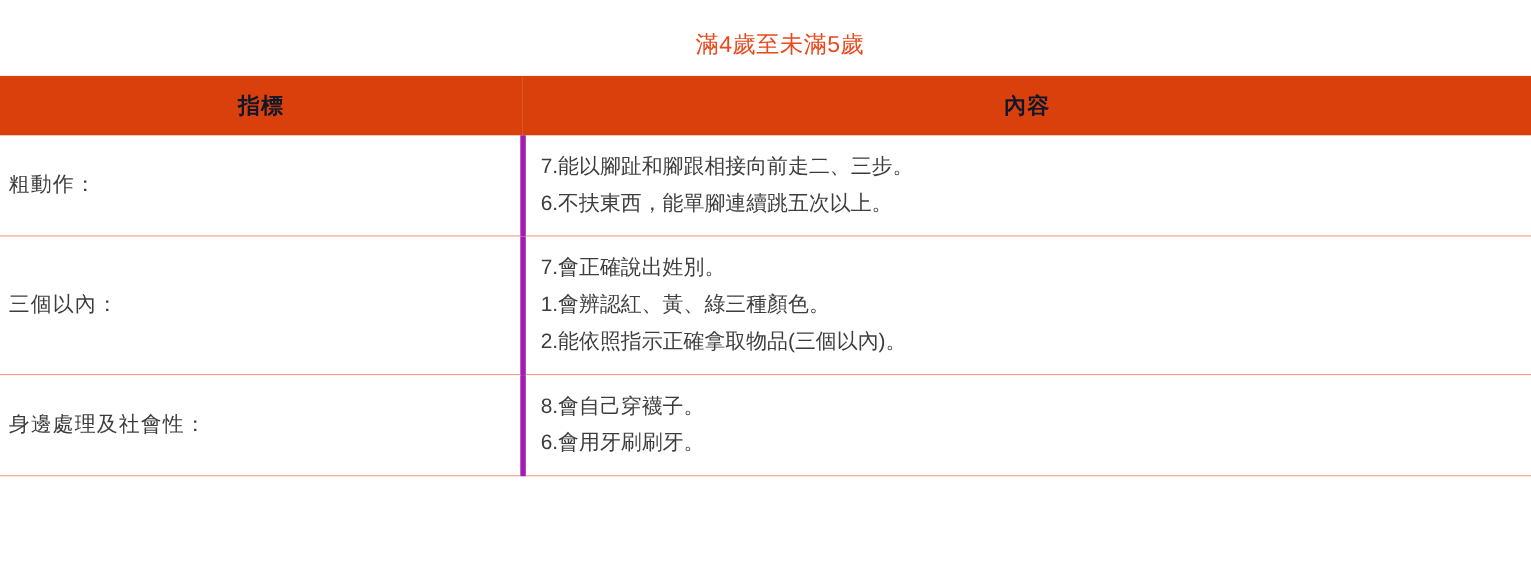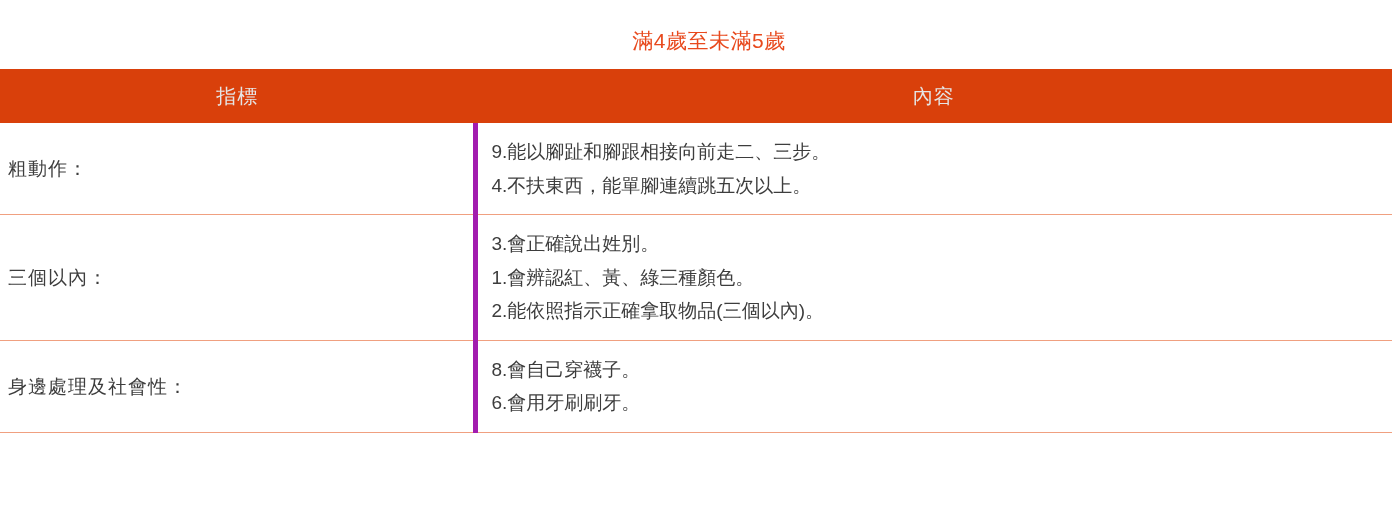--- a/index.html
+++ b/index.html
@@ -31,22 +31,22 @@
   table.milestone-table {
     width: 1392px;
     border-collapse: collapse;
     table-layout: fixed;
   }
   table.milestone-table col.col-indicator { width: 475px; }
   table.milestone-table col.col-content { width: 917px; }
 
   thead th {
     background: #d9400b;
-    color: #e5e5e5;
-    font-weight: normal;
+    color: #0f172a;
+    font-weight: bold;
     font-size: 20px;
     height: 52px;
     vertical-align: middle;
     text-align: center;
     border-right: 1px solid #d9400b;
     letter-spacing: 1px;
   }
   thead th:last-child { border-right: none; }
 
   tbody td {
@@ -96,32 +96,32 @@
         <th>指標</th>
         <th>內容</th>
       </tr>
     </thead>
     <tbody>
 
       <tr>
         <td class="indicator">粗動作：</td>
         <td class="content">
           <ol>
-            <li>9.能以腳趾和腳跟相接向前走二、三步。</li>
-            <li>4.不扶東西，能單腳連續跳五次以上。</li>
+            <li>7.能以腳趾和腳跟相接向前走二、三步。</li>
+            <li>6.不扶東西，能單腳連續跳五次以上。</li>
           </ol>
         </td>
       </tr>
 
 
       <tr>
         <td class="indicator">三個以內：</td>
         <td class="content">
           <ol>
-            <li>3.會正確說出姓別。</li>
+            <li>7.會正確說出姓別。</li>
             <li>1.會辨認紅、黃、綠三種顏色。</li>
             <li>2.能依照指示正確拿取物品(三個以內)。</li>
           </ol>
         </td>
       </tr>
 
       <tr>
         <td class="indicator">身邊處理及社會性：</td>
         <td class="content">
           <ol>

